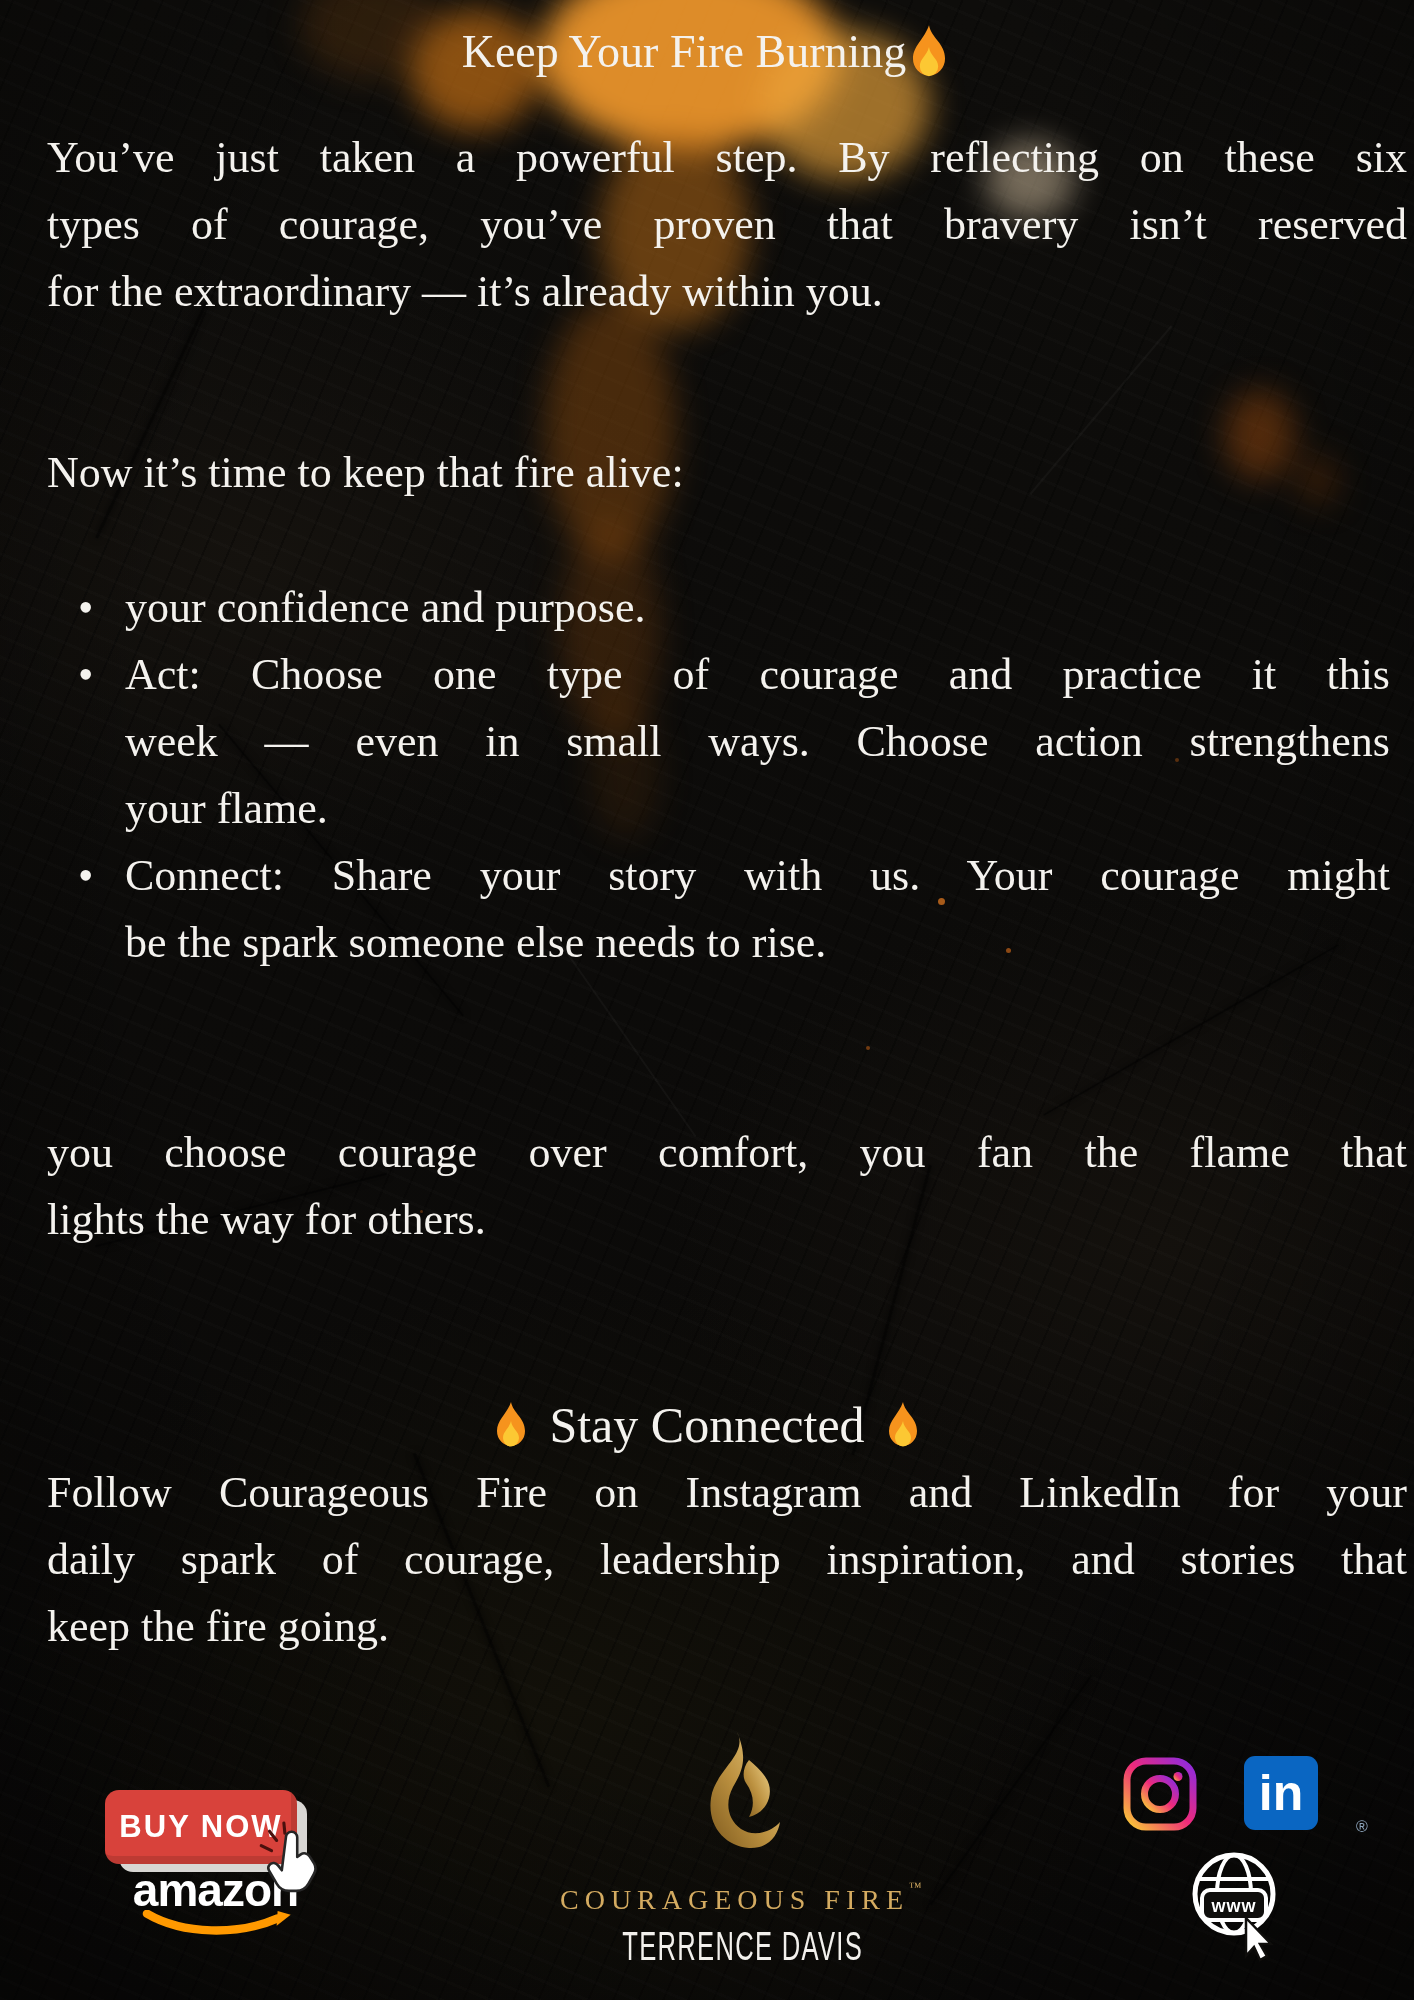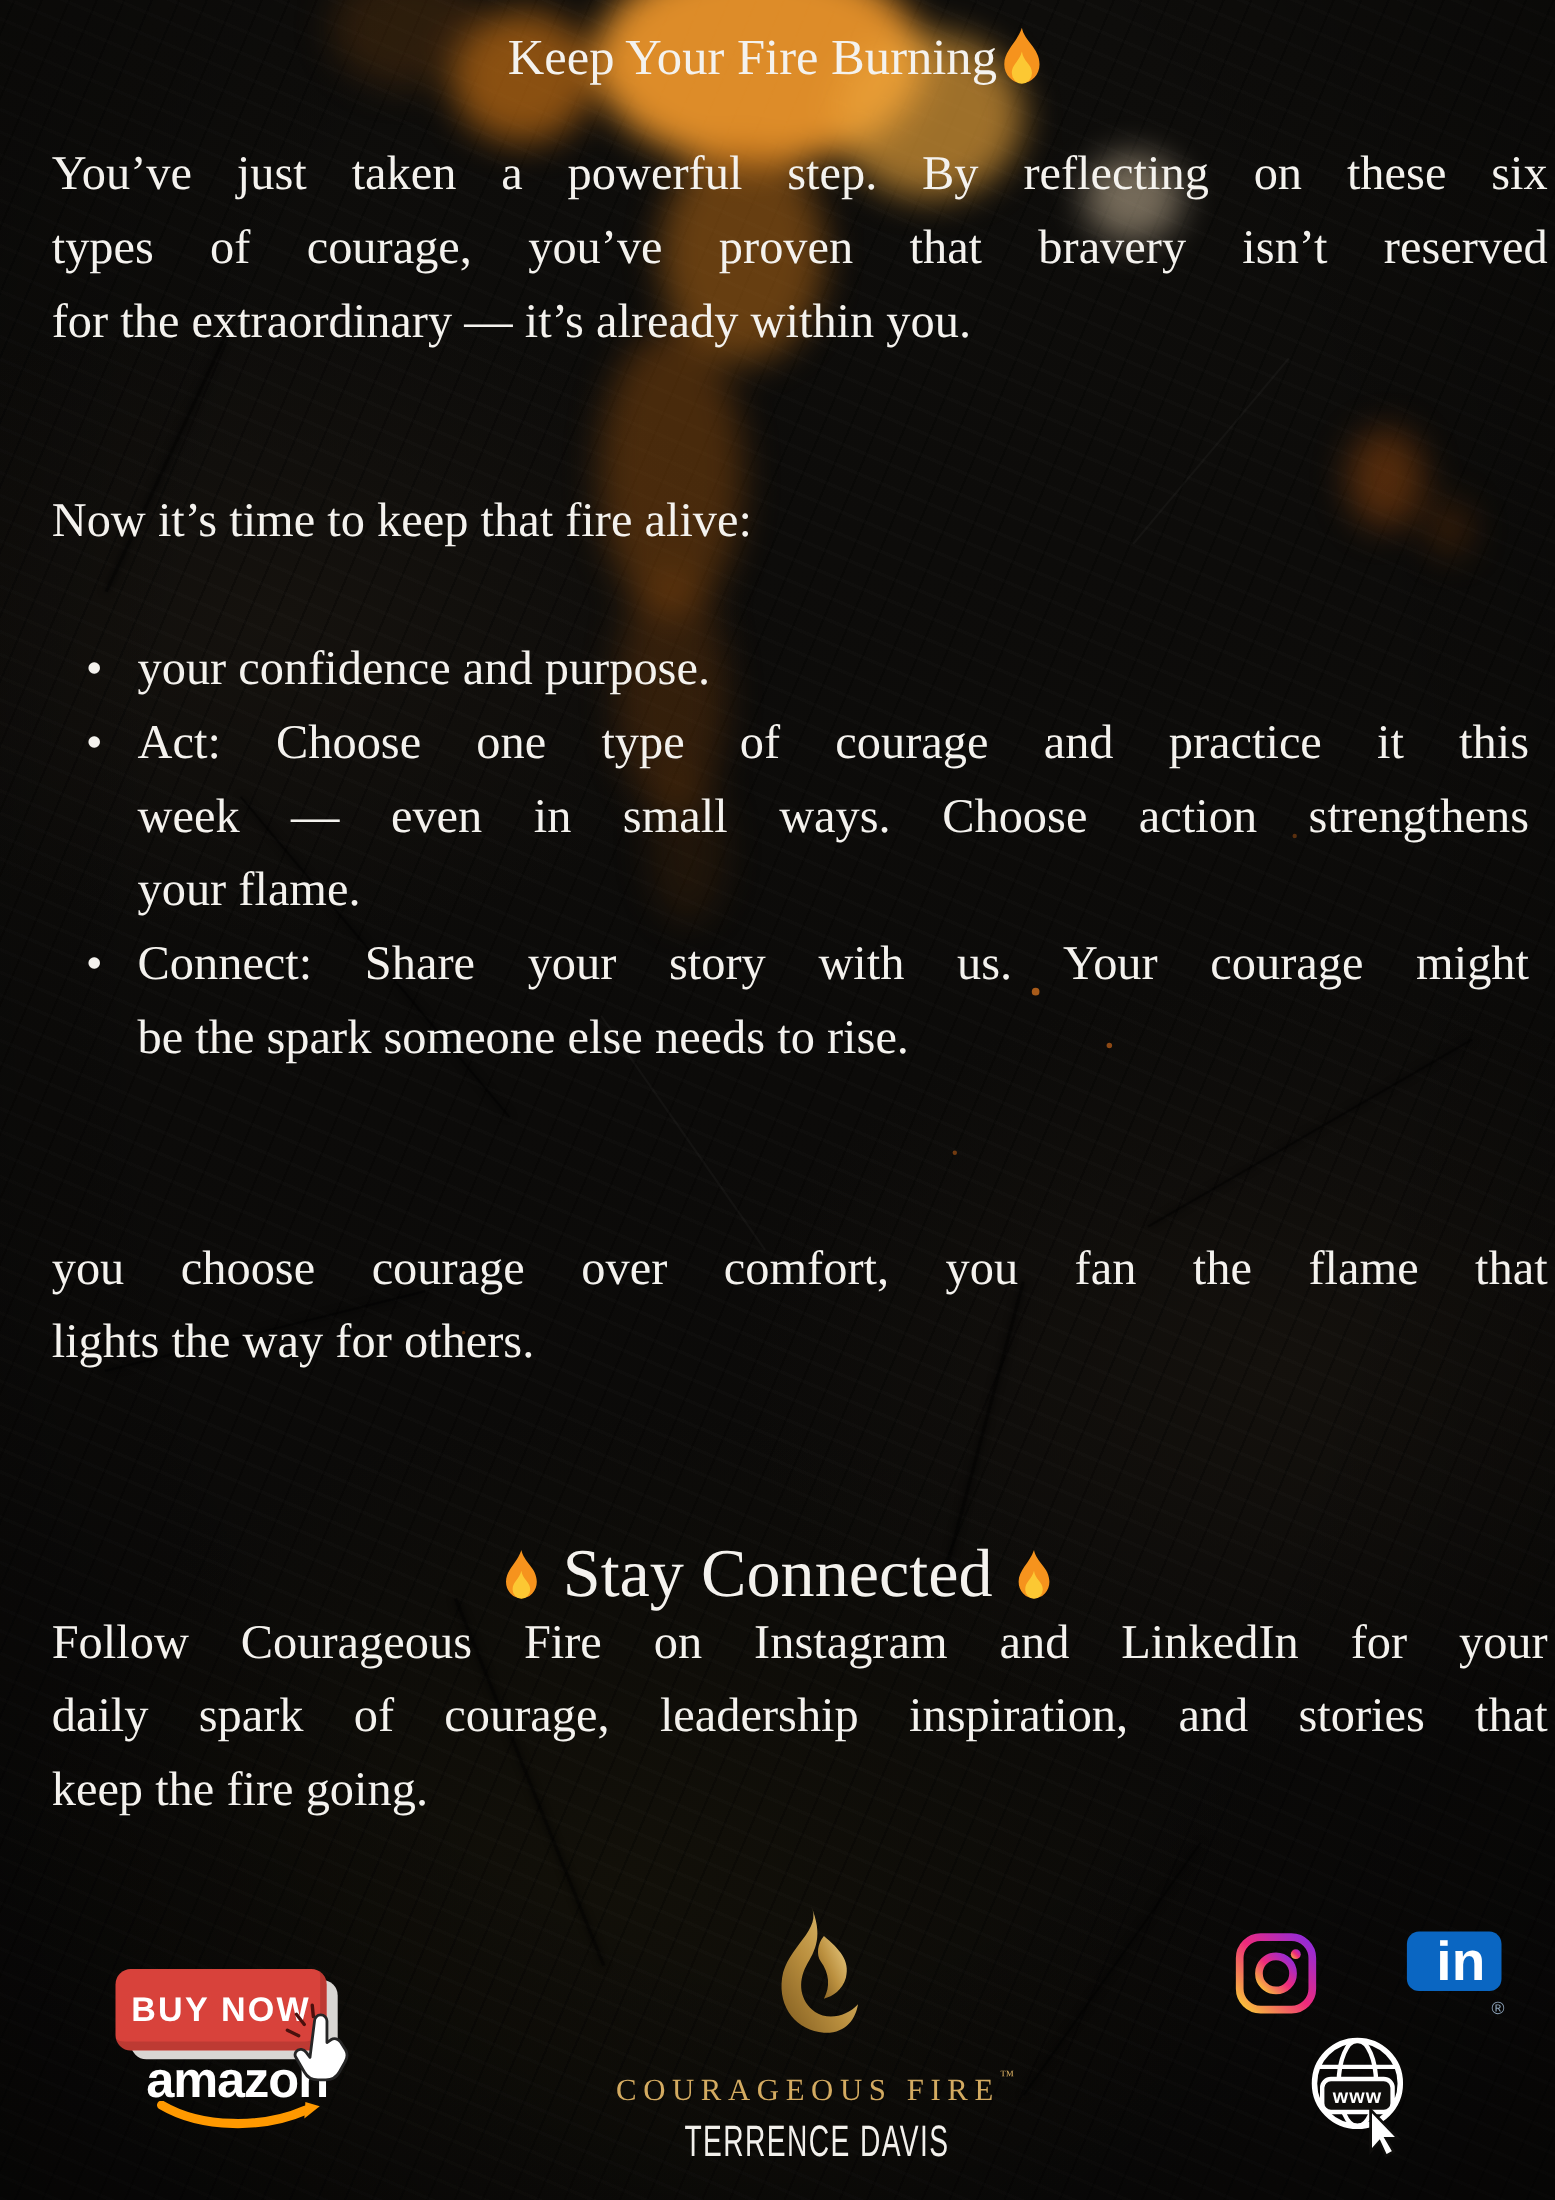--- a/index.html
+++ b/index.html
@@ -25,21 +25,21 @@
     font-size:46px;}
   .line{font-size:44px;line-height:67px;white-space:normal;}
   .jline{text-align:justify;text-align-last:justify;}
   .lline{text-align:left;}
   .para{left:30px;width:1360px;margin-left:17px;}
   .bullets{left:78px;width:1312px;}
   .bullet{display:flex;}
   .bmark{flex:none;width:47px;font-size:44px;line-height:67px;}
   .btext{flex:1;min-width:0;}
   .connect-heading{left:0;right:0;display:flex;justify-content:center;align-items:center;gap:18px;
-    font-size:62px;}
+    font-size:50px;}
   .fireicon{display:inline-block;}
   
   .footer-el{position:absolute;z-index:6;}
   .buy-wrap{left:95px;top:1782px;width:250px;height:130px;}
   .buy-shadow{position:absolute;left:24px;top:18px;width:188px;height:72px;border-radius:14px;background:#d8d6d3;}
   .buy-btn{position:absolute;left:10px;top:8px;width:192px;height:74px;border-radius:14px;background:#d8423b;
     box-shadow:inset -6px -8px 0 rgba(0,0,0,.12);
     display:flex;align-items:center;justify-content:center;cursor:pointer;
     font-family:"Liberation Sans", sans-serif;font-weight:bold;font-size:31px;letter-spacing:2px;color:#ffffff;}
   .buy-hand{position:absolute;left:158px;top:36px;}
@@ -47,23 +47,23 @@
   .amazon-word{font-family:"Liberation Sans", sans-serif;font-weight:bold;font-size:46px;color:#fff;
     letter-spacing:-1px;line-height:48px;}
   .amazon-smile{display:block;margin:-4px auto 0;}
   .brandcol{left:560px;top:1718px;width:346px;text-align:center;}
   .brand-flame{display:block;margin:0 auto;}
   .brand-name{margin-top:9px;font-size:28px;letter-spacing:6px;color:#d4ab61;white-space:nowrap;}
   .brand-tm{font-size:13px;vertical-align:18px;letter-spacing:0;}
   .author{margin-top:8px;font-family:"Liberation Sans", sans-serif;font-size:40px;letter-spacing:2px;
     color:#f2f0ec;white-space:nowrap;transform:scaleX(.64);transform-origin:50% 50%;}
   .ig{left:1122px;top:1756px;}
-  .li{left:1279px;top:1756px;width:74px;height:54px;border-radius:11px;background:#0a66c2;
+  .li{left:1244px;top:1756px;width:74px;height:74px;border-radius:11px;background:#0a66c2;
     display:flex;align-items:center;justify-content:center;cursor:pointer;
-    font-family:"Liberation Sans", sans-serif;font-weight:bold;font-size:50px;color:#fff;line-height:1;padding-left:12px;}
+    font-family:"Liberation Sans", sans-serif;font-weight:bold;font-size:50px;color:#fff;line-height:1;}
   .li-r{left:1356px;top:1818px;font-family:"Liberation Sans", sans-serif;font-size:16px;color:#8fa6bd;}
   .globe{left:1190px;top:1848px;cursor:pointer;}
 </style>
 </head>
 <body>
 
 <svg width="0" height="0" style="position:absolute">
   <defs>
     <linearGradient id="goldgrad" x1="0" y1="1" x2="1" y2="0">
       <stop offset="0" stop-color="#7e5a1e"></stop>

